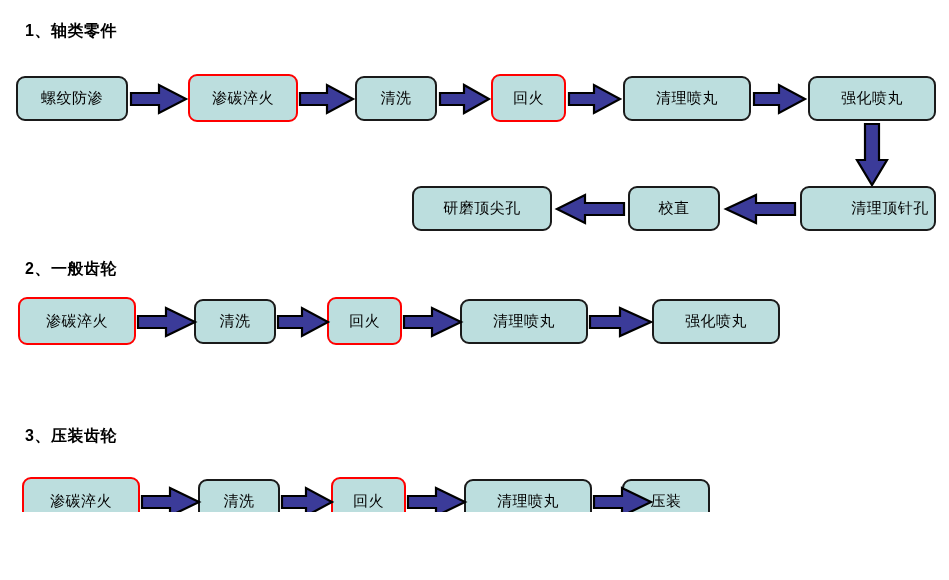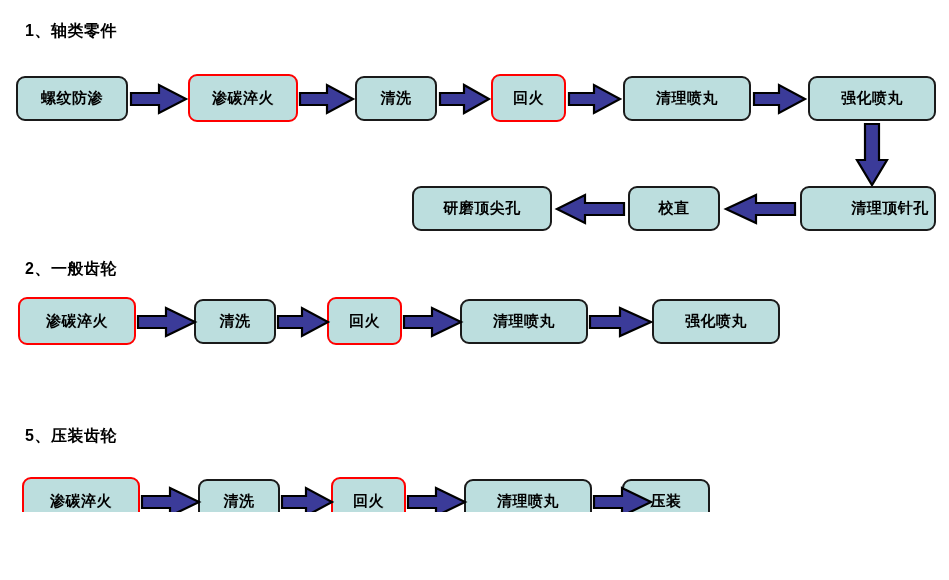--- a/index.html
+++ b/index.html
@@ -34,21 +34,21 @@
   .node {
     position: absolute;
     box-sizing: border-box;
     background: #bcdede;
     border: 2px solid #1a1a1a;
     border-radius: 9px;
     display: flex;
     align-items: center;
     justify-content: center;
     font-size: 15px;
-    font-weight: bold;
+    font-weight: normal;
     color: #000000;
     letter-spacing: 0.5px;
     white-space: nowrap;
     box-shadow: 0 0 0 0 transparent;
   }
   .node.highlight {
     border-color: #ff0000;
     border-width: 2px;
   }
 
@@ -155,21 +155,21 @@
     <svg width="58" height="32" viewBox="0 0 58 32">
       <polygon points="0,10 28,10 28,2 57,16 28,30 28,22 0,22" fill="#3b3b99" stroke="#000000" stroke-width="2.2" stroke-linejoin="miter"></polygon>
     </svg>
   </div>
   <div class="arrow" style="left:590px; top:306px;">
     <svg width="62" height="32" viewBox="0 0 62 32">
       <polygon points="0,10 30,10 30,2 61,16 30,30 30,22 0,22" fill="#3b3b99" stroke="#000000" stroke-width="2.2" stroke-linejoin="miter"></polygon>
     </svg>
   </div>
 
-  <div class="section-title" style="left:25px; top:428px;">5、压装齿轮</div>
+  <div class="section-title" style="left:25px; top:428px;">3、压装齿轮</div>
 
   <div class="node highlight" style="left:22px; top:477px; width:118px; height:48px;">渗碳淬火</div>
 
   <div class="node" style="left:198px; top:479px; width:82px; height:45px;">清洗</div>
 
   <div class="node highlight" style="left:331px; top:477px; width:75px; height:48px;">回火</div>
 
   <div class="node" style="left:464px; top:479px; width:128px; height:45px;">清理喷丸</div>
 
   <div class="node" style="left:622px; top:479px; width:88px; height:45px;">压装</div>

